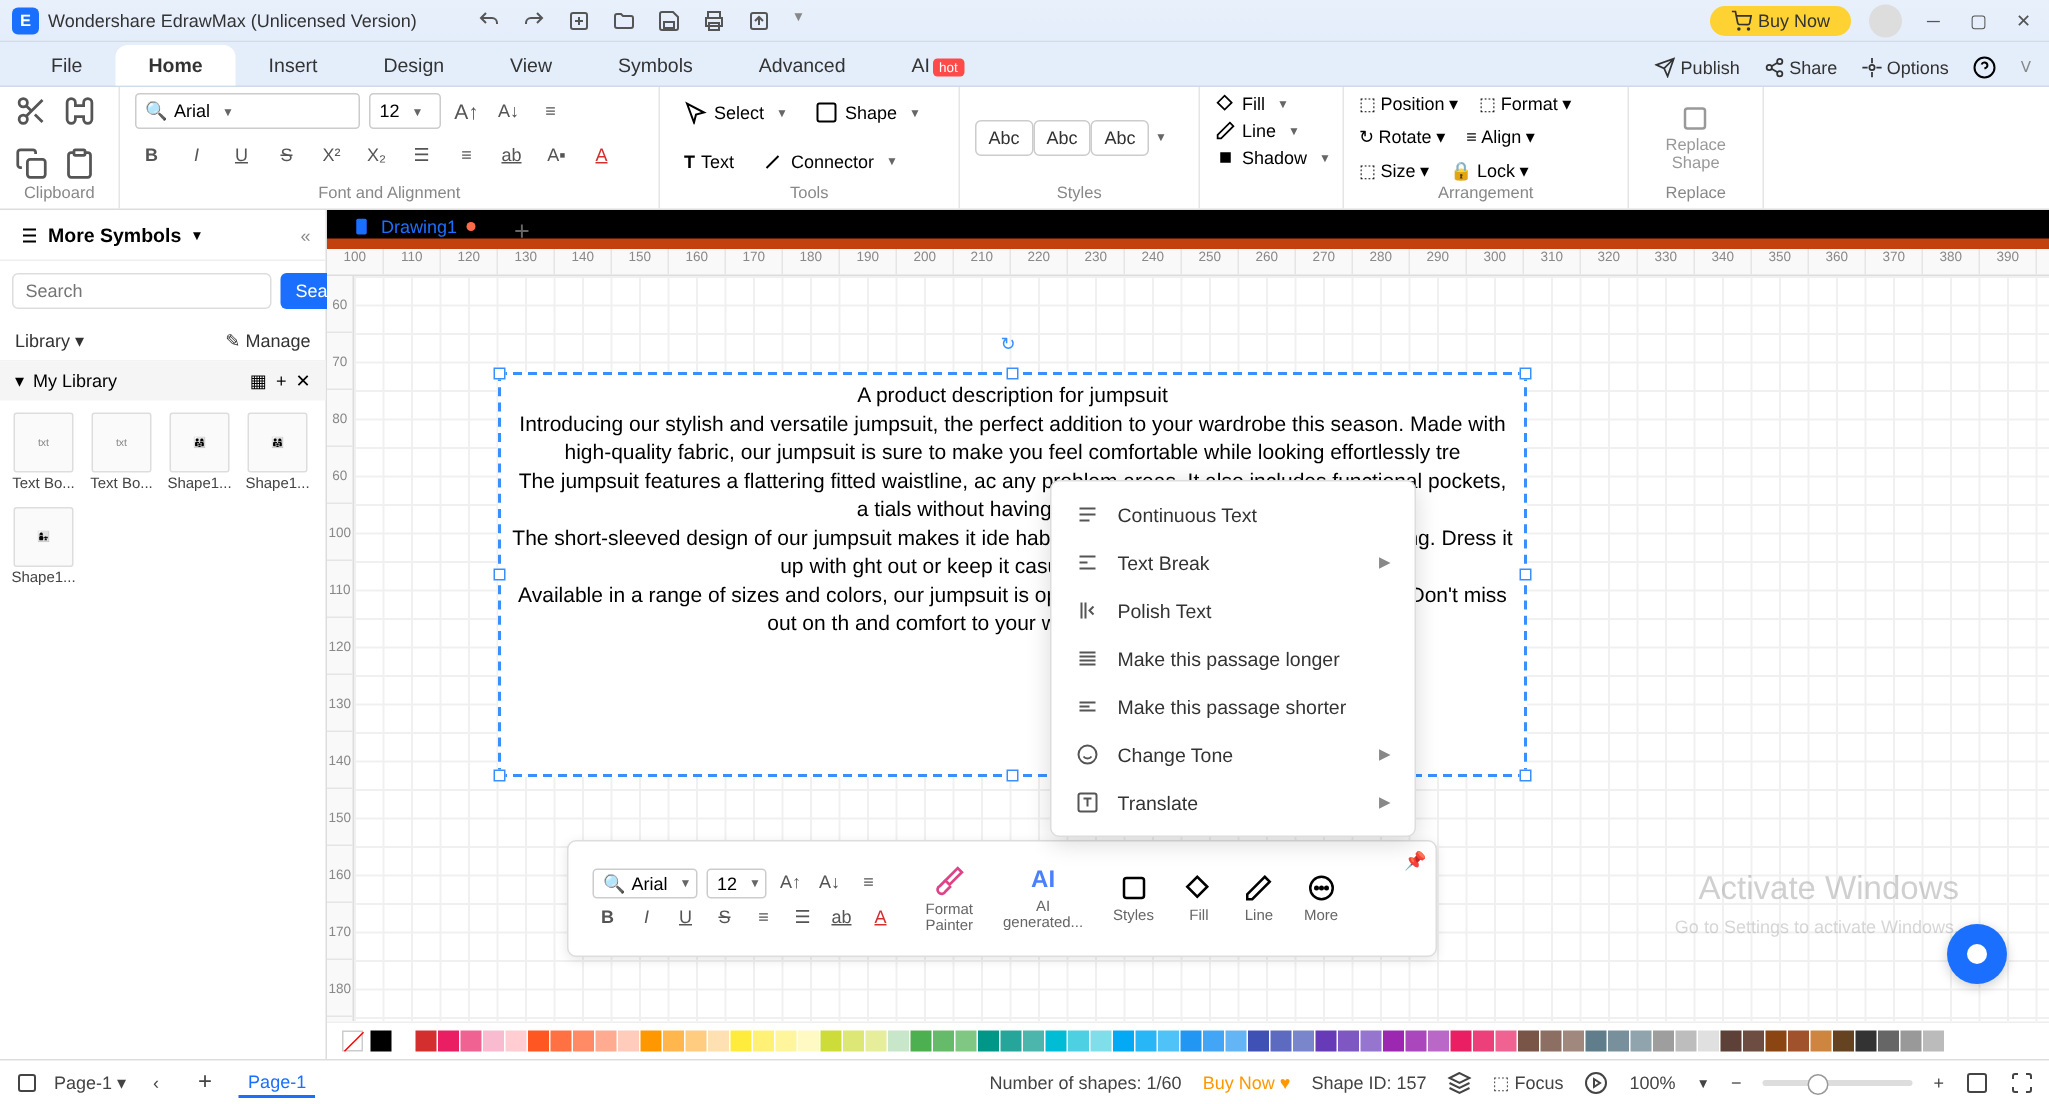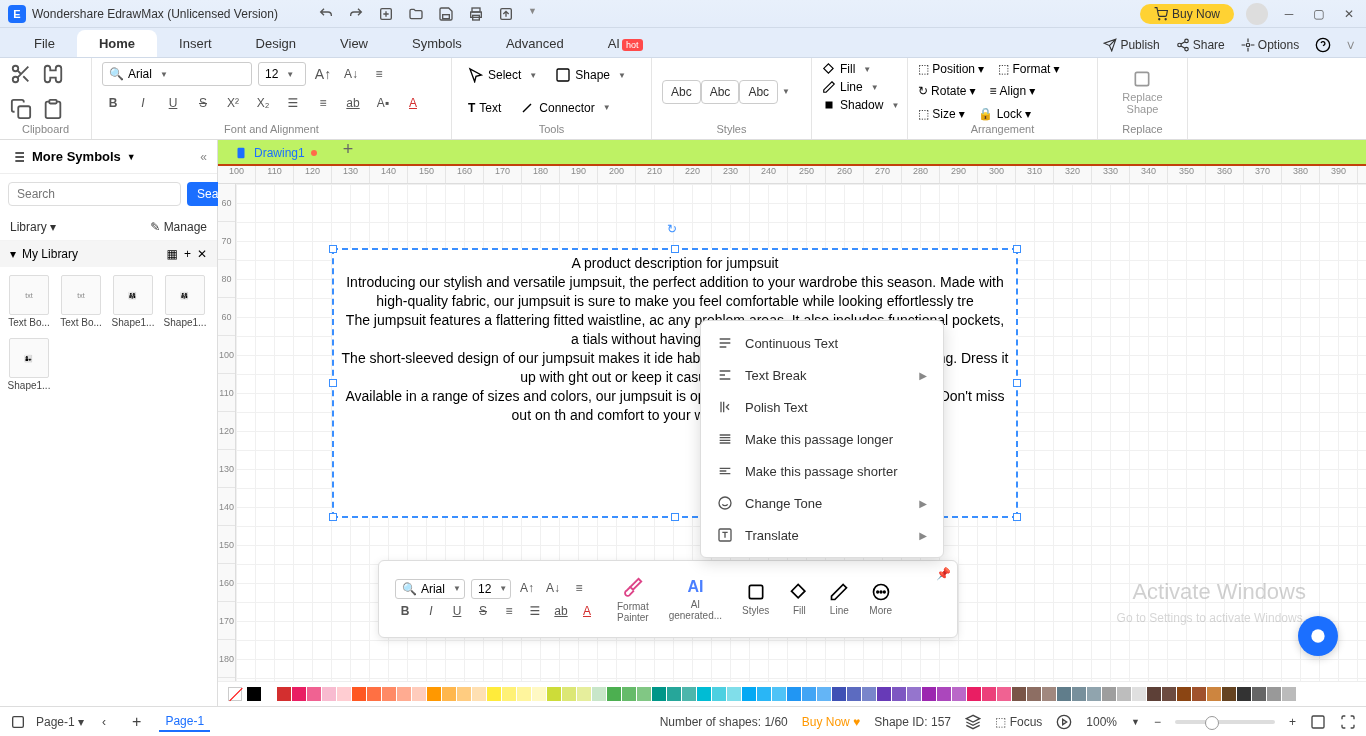--- a/index.html
+++ b/index.html
@@ -34,21 +34,21 @@
 .lp-head-title{font-weight:600;font-size:13px}
 .lp-search{padding:8px;display:flex;gap:6px}
 .lp-search input{flex:1;border:1px solid #ddd;border-radius:4px;padding:4px 8px;font-size:12px}
 .lp-search button{background:#1b6fff;color:#fff;border:none;border-radius:4px;padding:4px 10px;font-size:12px;cursor:pointer}
 .lp-row{padding:6px 10px;display:flex;align-items:center;justify-content:space-between;font-size:12px;color:#333;border-bottom:1px solid #f3f3f3}
 .lp-lib-head{padding:6px 10px;background:#f5f5f5;display:flex;align-items:center;gap:6px;font-size:12px}
 .lp-shapes{display:flex;flex-wrap:wrap;padding:8px;gap:10px}
 .shape-thumb{width:42px;display:flex;flex-direction:column;align-items:center;font-size:10px;color:#444;gap:2px}
 .thumb-img{width:40px;height:40px;border:1px solid #ddd;border-radius:2px;background:#fafafa;display:flex;align-items:center;justify-content:center;font-size:7px;color:#888;line-height:1}
 .canvas-wrap{position:absolute;left:218px;top:140px;right:0;bottom:55px;background:#fff;overflow:hidden}
-.doc-tabs{height:26px;background:#bef264;border-bottom:2px solid #c2410c;display:flex;align-items:flex-end}
+.doc-tabs{height:26px;background:#000000;border-bottom:7px solid #c2410c;display:flex;align-items:flex-start}
 .doc-tab{padding:4px 16px;font-size:12px;color:#1b6fff;display:flex;align-items:center;gap:6px;cursor:pointer}
 .doc-tab .dot{width:6px;height:6px;background:#ff6b4a;border-radius:50%}
 .ruler-h{height:18px;background:#f9f9f9;border-bottom:1px solid #ddd;position:relative;font-size:9px;color:#888;display:flex}
 .ruler-tick{flex:0 0 38px;text-align:center;border-right:1px solid #e5e5e5}
 .ruler-v{position:absolute;left:0;top:44px;bottom:0;width:18px;background:#f9f9f9;border-right:1px solid #ddd}
 .rv-tick{height:38px;font-size:9px;color:#888;text-align:center;border-bottom:1px solid #e5e5e5;display:flex;align-items:center;justify-content:center}
 .canvas{position:absolute;left:18px;top:44px;right:0;bottom:0;background-image:linear-gradient(#f0f0f0 1px,transparent 1px),linear-gradient(90deg,#f0f0f0 1px,transparent 1px);background-size:19px 19px}
 .textbox{position:absolute;left:96px;top:64px;width:686px;height:270px;border:2px dashed #3a8fff;background:#fff}
 .handle{position:absolute;width:8px;height:8px;background:#fff;border:1px solid #3a8fff}
 .h-tl{left:-5px;top:-5px}.h-tr{right:-5px;top:-5px}.h-bl{left:-5px;bottom:-5px}.h-br{right:-5px;bottom:-5px}
@@ -167,21 +167,21 @@
       </div>
     <svg width="16" height="16" viewBox="0 0 24 24" fill="none" stroke="currentColor" stroke-width="2">
         <circle cx="12" cy="12" r="10"></circle>
         <path d="M9.09 9a3 3 0 015.83 1c0 2-3 3-3 3M12 17h.01"></path>
       </svg>
     <span style="color:#888;font-size:10px;cursor:pointer">ᐯ</span>
   </div>
 </div>
 
 <div class="ribbon">
-  <div class="rib-group" style="width:92px">
+  <div class="rib-group" style="width:80px">
     <div class="rib-body" style="flex-wrap:wrap;gap:10px">
       <svg class="ico-btn" viewBox="0 0 24 24" fill="none" stroke="currentColor" stroke-width="2">
           <circle cx="6" cy="6" r="3"></circle>
           <circle cx="6" cy="18" r="3"></circle>
           <path d="M20 4L8.12 15.88M14.47 14.48L20 20M8.12 8.12L12 12"></path>
         </svg>
       <svg class="ico-btn" viewBox="0 0 24 24" fill="none" stroke="currentColor" stroke-width="2">
           <path d="M18 3a3 3 0 00-3 3v2H9V6a3 3 0 00-6 0v12a3 3 0 006 0v-2h6v2a3 3 0 006 0V6a3 3 0 00-3-3z"></path>
         </svg>
       <svg class="ico-btn" viewBox="0 0 24 24" fill="none" stroke="currentColor" stroke-width="2">

